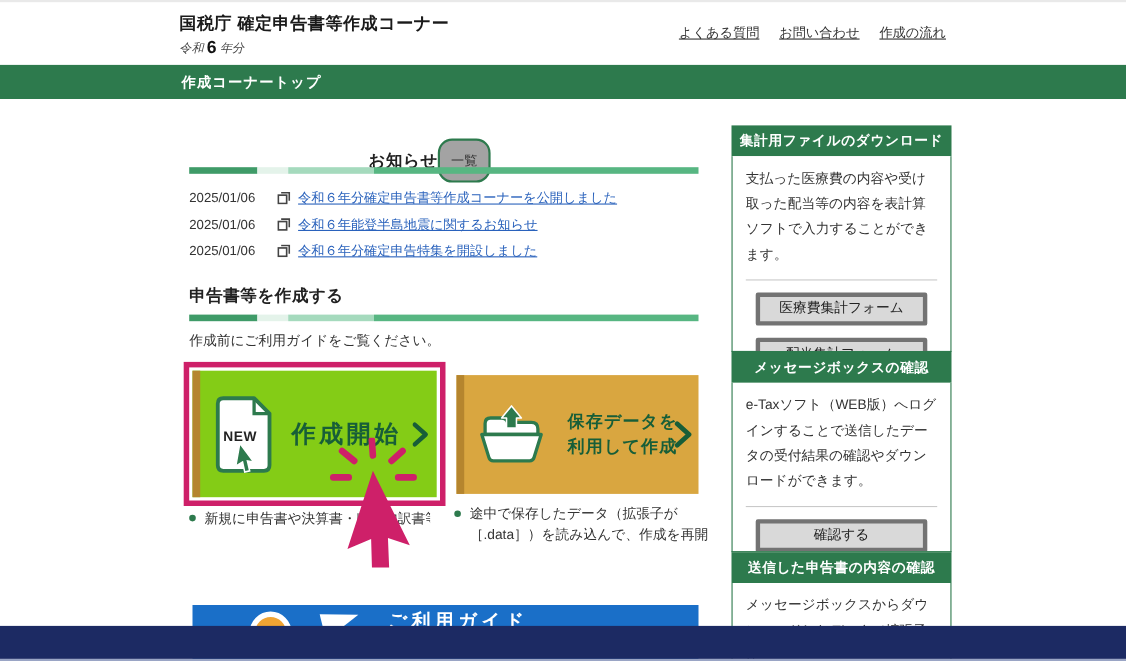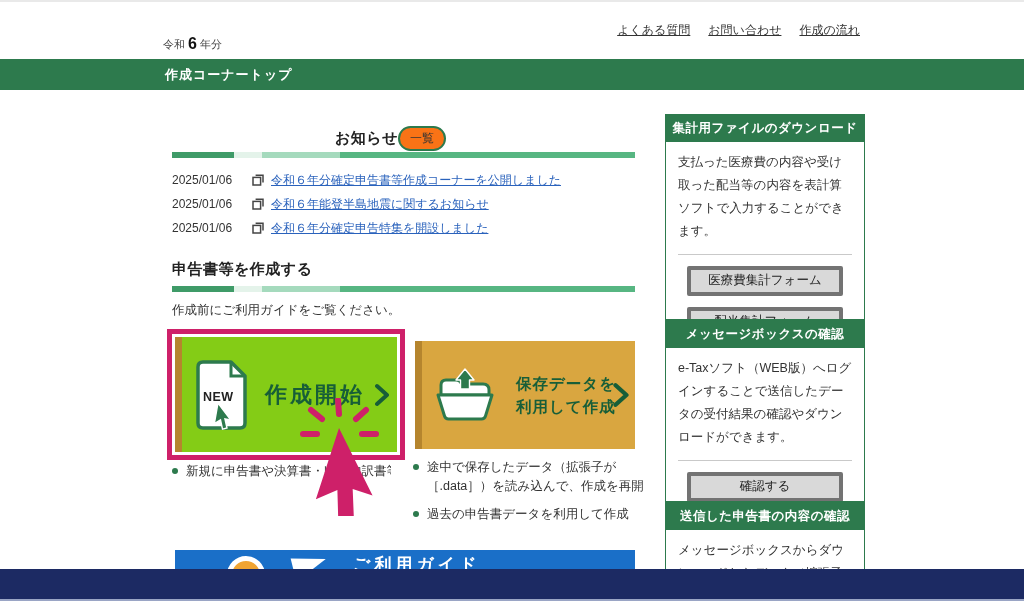--- a/index.html
+++ b/index.html
@@ -3,41 +3,41 @@
 <meta charset="utf-8">
 <style>
   * { margin:0; padding:0; box-sizing:border-box; }
   html,body { background:#fff; }
   body { font-family:"Liberation Sans","DejaVu Sans",sans-serif; }
   #app { position:relative; width:1024px; height:601px; background:#fff; overflow:hidden; border-top:2px solid #e9e9e9; }
 
   
   .hdr-title { position:absolute; left:163px; top:9px; font-size:15.5px; font-weight:bold; color:#1a1a1a; letter-spacing:.5px; }
   .hdr-year  { position:absolute; left:163px; top:33px; font-size:11px; color:#444; }
-  .hdr-year .era, .hdr-year .suf { vertical-align:1px; }
+  .hdr-year .era, .hdr-year .suf { vertical-align:1px;font-style:italic; }
   .hdr-year .num { font-size:16px; font-weight:bold; color:#111; margin:0 3px; }
   .hdr-links { position:absolute; top:20px; right:164px; display:flex; gap:18px; }
   .hdr-links span { font-size:12px; color:#333; text-decoration:underline; cursor:pointer; white-space:nowrap; }
 
   
   .navbar { position:absolute; left:0; top:57px; width:1024px; height:31px; background:#2d7a4d; }
   .navbar .crumb { position:absolute; left:165px; top:0; line-height:31px; color:#fff; font-size:13px; font-weight:bold; letter-spacing:1px; }
 
   
   .sec-head { position:absolute; font-size:15px; font-weight:bold; color:#222; letter-spacing:.5px; }
   .seg-bar { position:absolute; left:172px; width:463px; height:6px; display:flex; }
   .seg-bar i { display:block; height:6px; }
   .seg-bar .s1 { width:62px;  background:#3f9b68; }
   .seg-bar .s2 { width:28px;  background:#e4f3ea; }
   .seg-bar .s3 { width:78px;  background:#a5dabd; }
   .seg-bar .s4 { flex:1;      background:#57b682; }
 
   
   .news-headrow { position:absolute; left:159px; top:124px; width:463px; display:flex; justify-content:center; align-items:center; }
-  .pill { width:48px; height:25px; background:#f97316; border:2px solid #2d7a4d; border-radius:13px; font-size:12px; color:#333; display:flex; align-items:center; justify-content:center; cursor:pointer; }
+  .pill { width:48px; height:40px; background:#a3a3a3; border:2px solid #2d7a4d; border-radius:13px; font-size:12px; color:#333; display:flex; align-items:center; justify-content:center; cursor:pointer; }
   .news-list { position:absolute; left:172px; top:166px; width:463px; }
   .news-row { display:flex; align-items:center; height:24px; }
   .news-date { width:80px; font-size:12px; color:#333; }
   .news-ico { width:12px; height:12px; margin-right:7px; flex:0 0 auto; }
   .news-link { font-size:12px; color:#2a62bc; text-decoration:underline; cursor:pointer; white-space:nowrap; }
 
   
   .note { position:absolute; left:172px; top:300px; font-size:12.5px; color:#333; }
 
   .pink-wrap { position:absolute; left:167px; top:327px; width:238px; height:131px; border:5px solid #ce2069; background:#fff; padding:3px; cursor:pointer; }
@@ -77,20 +77,21 @@
 
   
   .footer { position:absolute; left:0; top:567px; width:1024px; height:30px; background:#1c2a63; z-index:20; }
   .footer-strip { position:absolute; left:0; top:597px; width:1024px; height:4px; background:#9aa5c5; z-index:20; }
 </style>
 </head>
 <body>
 
 <div id="app">
 
+  <div class="hdr-title">国税庁 確定申告書等作成コーナー</div>
   <div class="hdr-year">
     <span class="era">令和</span><span class="num">6</span><span class="suf">年分</span>
   </div>
   <div class="hdr-links">
     <span>よくある質問</span>
     <span>お問い合わせ</span>
     <span>作成の流れ</span>
   </div>
 
   <div class="navbar">
@@ -180,24 +181,20 @@
     <div class="bullet">
         <span class="dot"></span>
         <span class="btxt">新規に申告書や決算書・収支内訳書等を作成</span>
       </div>
   </div>
   <div class="bullets b-resume">
     <div class="bullet">
         <span class="dot"></span>
         <span>途中で保存したデータ（拡張子が［.data］）を読み込んで、作成を再開</span>
       </div>
-    <div class="bullet">
-        <span class="dot"></span>
-        <span>過去の申告書データを利用して作成</span>
-      </div>
   </div>
 
   <svg class="cursor-pink" width="120" height="118" viewBox="0 0 120 118">
     <g stroke="#ce2069" stroke-width="6" stroke-linecap="round">
       <line x1="10" y1="36" x2="24" y2="36"></line>
       <line x1="18" y1="12" x2="29" y2="21"></line>
       <line x1="45" y1="2" x2="46" y2="16"></line>
       <line x1="73" y1="12" x2="63" y2="21"></line>
       <line x1="83" y1="36" x2="69" y2="36"></line>
     </g>

